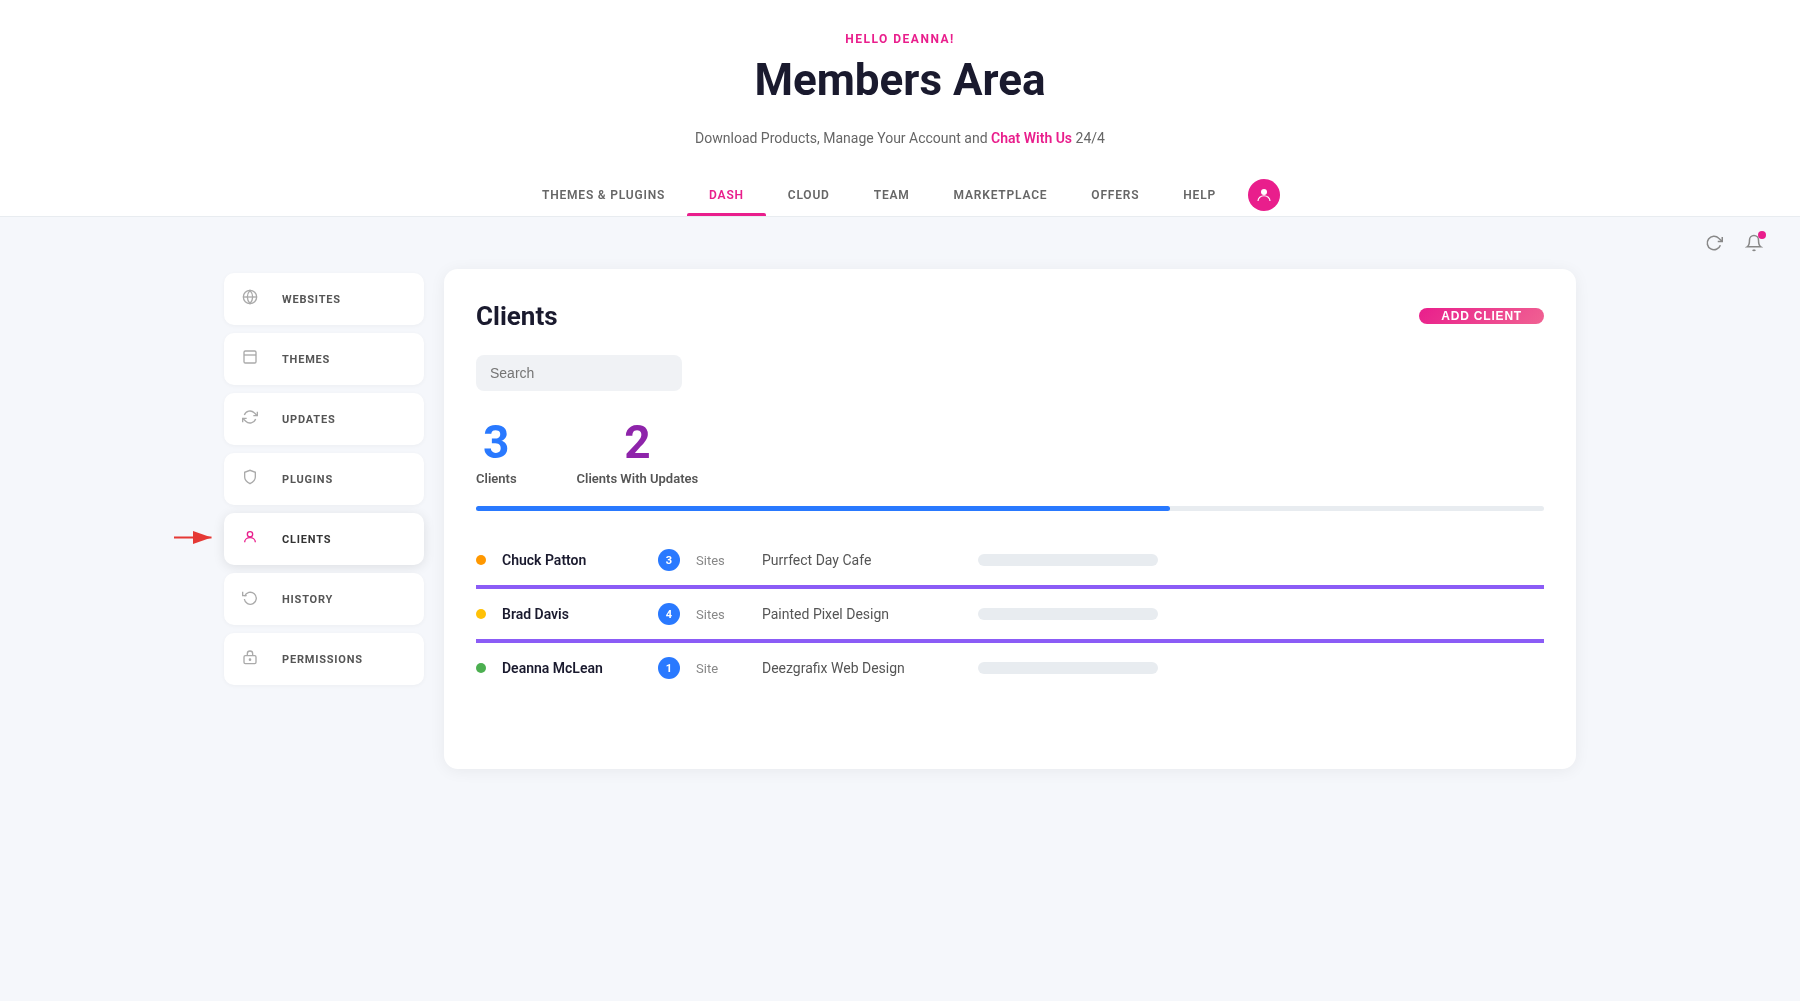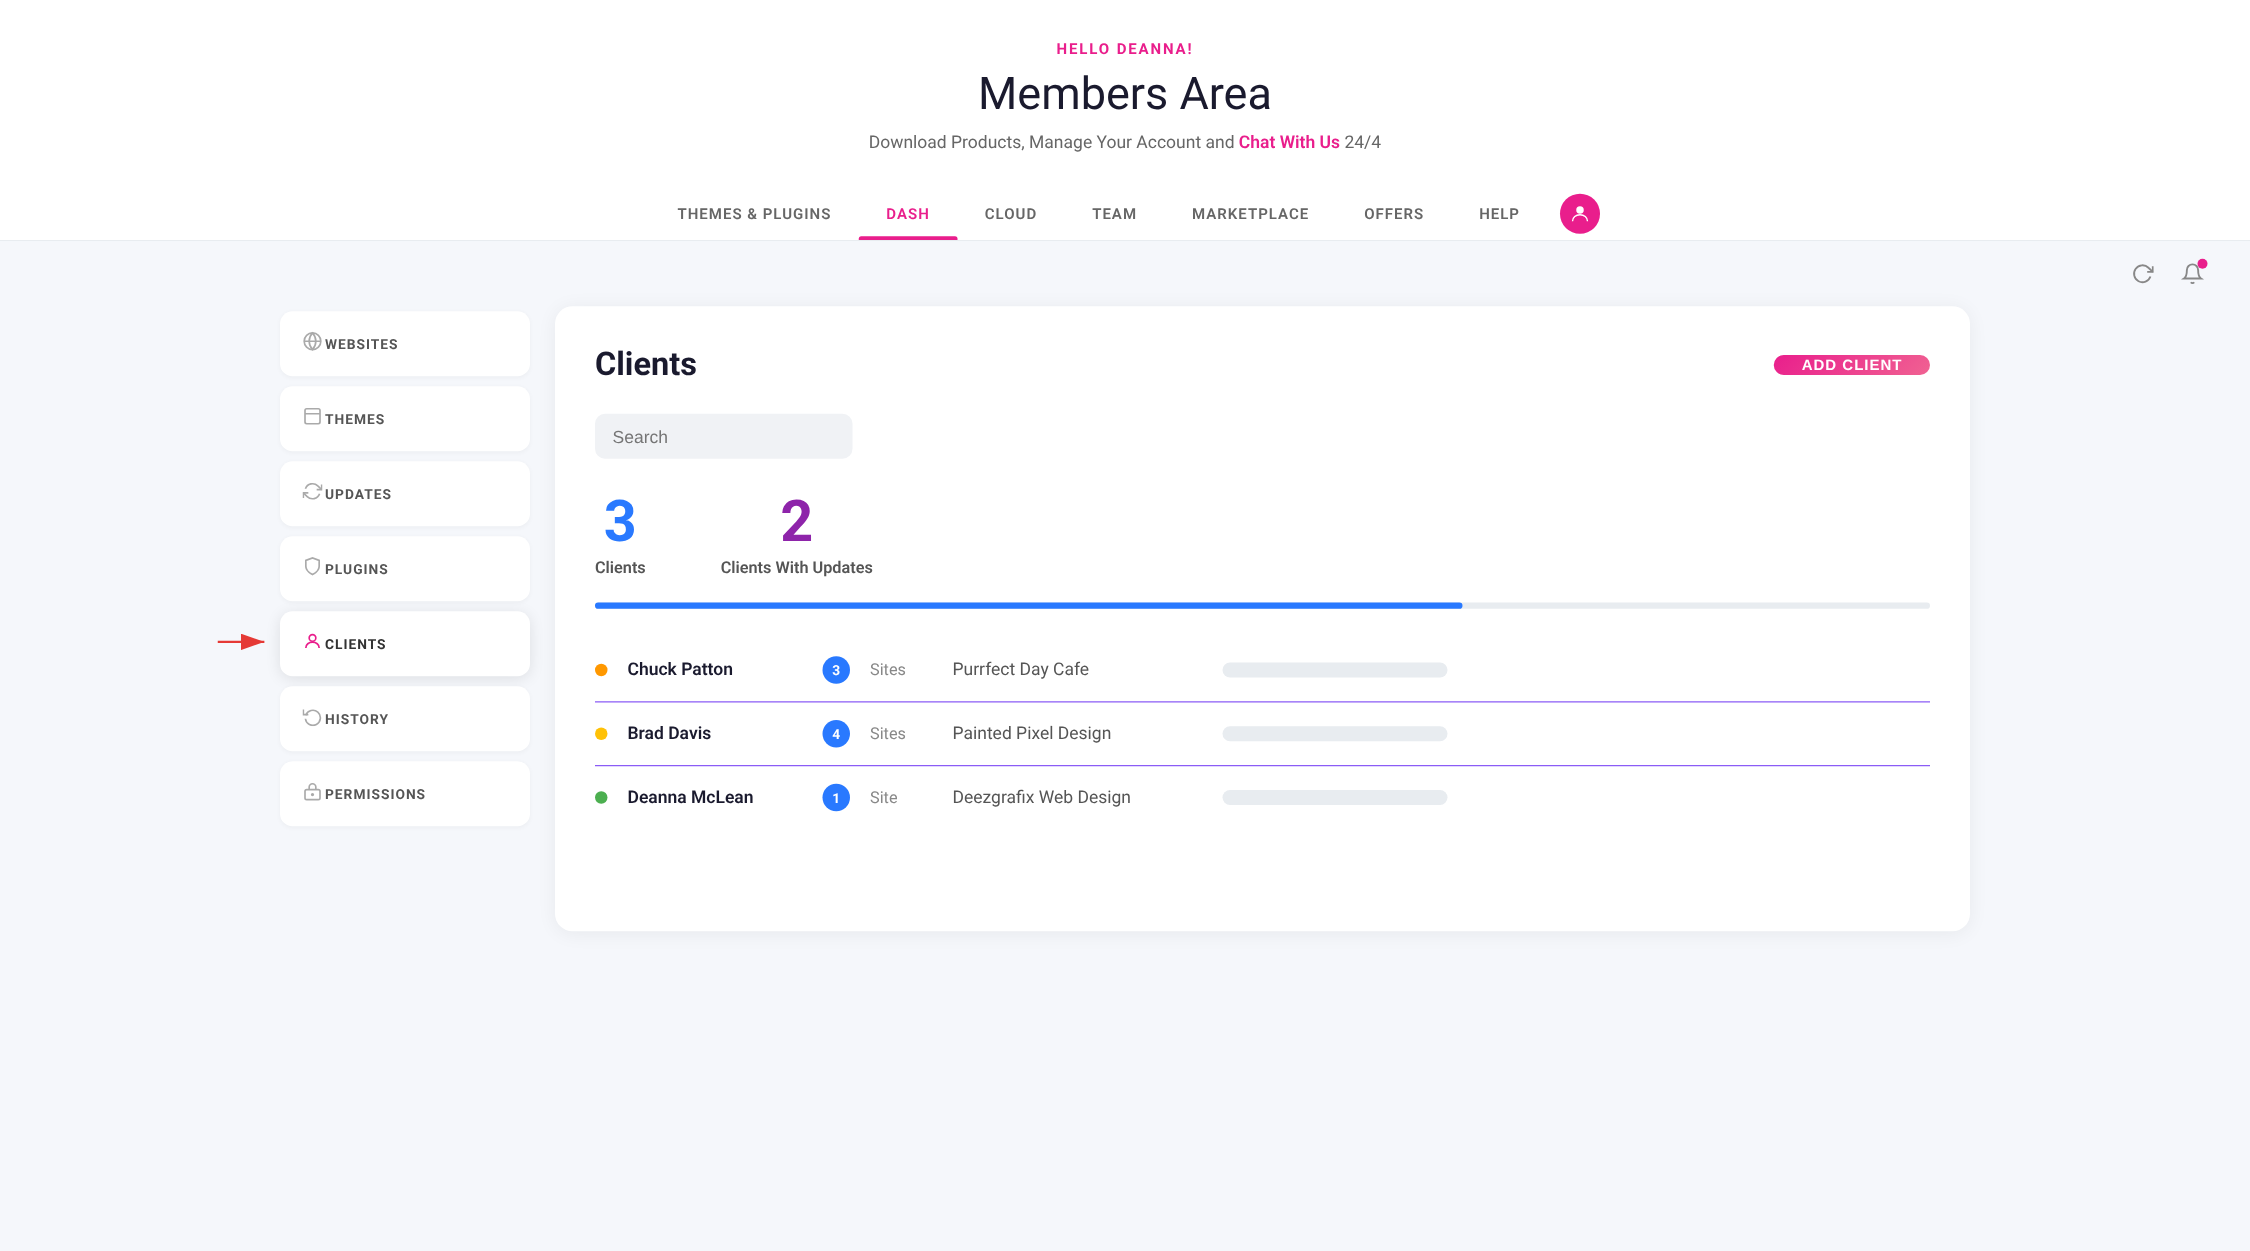--- a/index.html
+++ b/index.html
@@ -19,24 +19,24 @@
     }
     .hello-text {
       font-size: 12px;
       font-weight: 700;
       letter-spacing: 1.5px;
       color: #e91e8c;
       text-transform: uppercase;
       margin-bottom: 8px;
     }
     .members-area-title {
-      font-size: 36px;
-      font-weight: 400;
+      font-size: 44px;
+      font-weight: 700;
       color: #1a1a2e;
-      margin-bottom: 10px;
+      margin-bottom: 24px;
     }
     .subtitle {
       font-size: 14px;
       color: #666;
       margin-bottom: 28px;
     }
     .subtitle .chat-link {
       color: #e91e8c;
       font-weight: 600;
     }
@@ -134,21 +134,21 @@
       flex-direction: column;
       gap: 8px;
       padding-top: 4px;
     }
     .sidebar-item {
       background: #fff;
       border-radius: 10px;
       padding: 16px 18px;
       display: flex;
       align-items: center;
-      gap: 2px;
+      gap: 24px;
       cursor: pointer;
       font-size: 11px;
       font-weight: 700;
       letter-spacing: 0.8px;
       color: #555;
       text-transform: uppercase;
       box-shadow: 0 1px 4px rgba(0,0,0,0.04);
       transition: all 0.15s;
       position: relative;
     }
@@ -260,21 +260,21 @@
       background: #2979ff;
       border-radius: 3px;
       width: 65%;
     }
 
     
     .client-row {
       display: flex;
       align-items: center;
       padding: 14px 0;
-      border-bottom: 1px solid #8b5cf6;
+      border-bottom: 4px solid #8b5cf6;
       gap: 16px;
     }
     .client-row:last-child {
       border-bottom: none;
     }
     .status-dot {
       width: 10px;
       height: 10px;
       border-radius: 50%;
       flex-shrink: 0;

